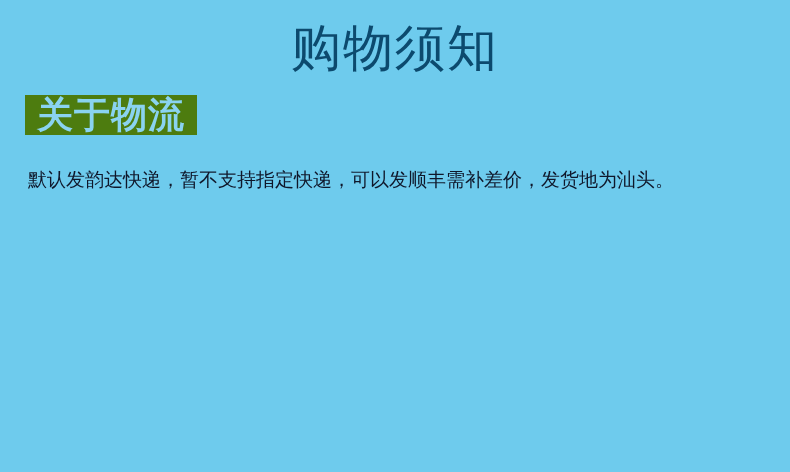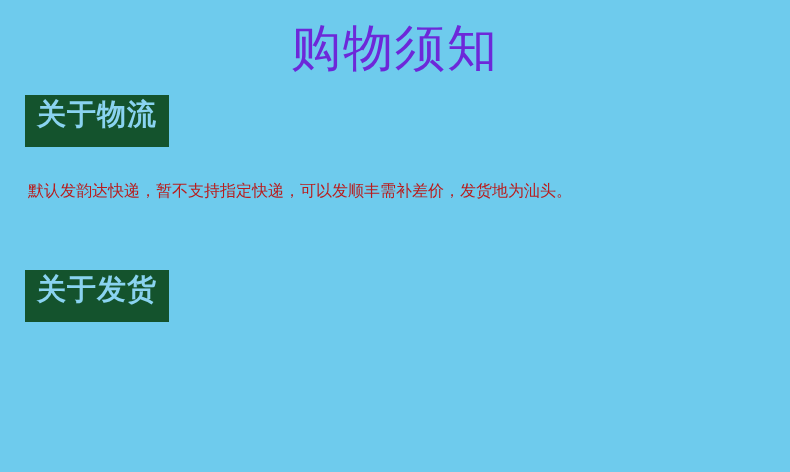--- a/index.html
+++ b/index.html
@@ -18,67 +18,66 @@
     height: 472px;
     background: #6ecbed;
     box-sizing: border-box;
   }
   .page-title {
     position: absolute;
     top: 18px;
     left: 0;
     width: 790px;
     text-align: center;
-    color: #6d28d9;
+    color: #0c4a6e;
     font-size: 50px;
     line-height: 60px;
     font-weight: 500;
     letter-spacing: 2px;
     white-space: nowrap;
   }
   .section {
     position: absolute;
     left: 0;
     width: 790px;
   }
   .section-logistics { top: 95px; }
   .section-shipping  { top: 270px; }
 
   .section-badge {
     display: inline-block;
     margin-left: 25px;
-    background: #14532d;
+    background: #4d7c0f;
     color: #8ad3f0;
-    font-size: 29px;
+    font-size: 36px;
     line-height: 27px;
     font-weight: bold;
     letter-spacing: 1px;
-    padding: 6px 12px 19px 12px;
+    padding: 6px 12px 7px 12px;
     box-sizing: border-box;
     white-space: nowrap;
   }
   .section-body {
     margin: 22px 28px 0 28px;
-    color: #b91c1c;
-    font-size: 16px;
+    color: #0f172a;
+    font-size: 19px;
     line-height: 44px;
     letter-spacing: 0px;
     text-align: left;
     word-break: break-all;
   }
 </style>
 </head>
 <body>
 
 <div class="poster">
 
   <div class="page-title">购物须知</div>
 
   <div class="section section-logistics">
     <div class="section-badge">关于物流</div>
     <div class="section-body">默认发韵达快递，暂不支持指定快递，可以发顺丰需补差价，发货地为汕头。</div>
   </div>
 
   <div class="section section-shipping">
-    <div class="section-badge">关于发货</div>
   </div>
 
 </div>
 
 </body></html>

